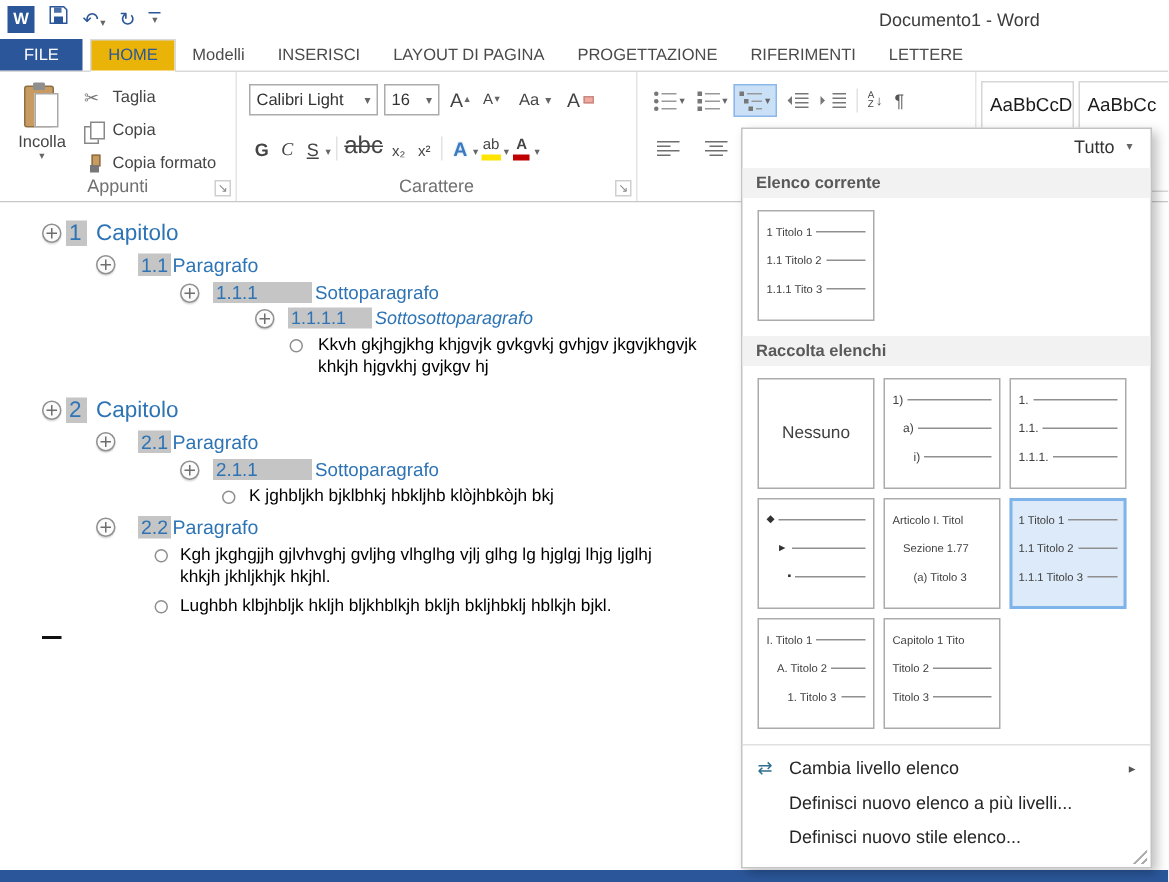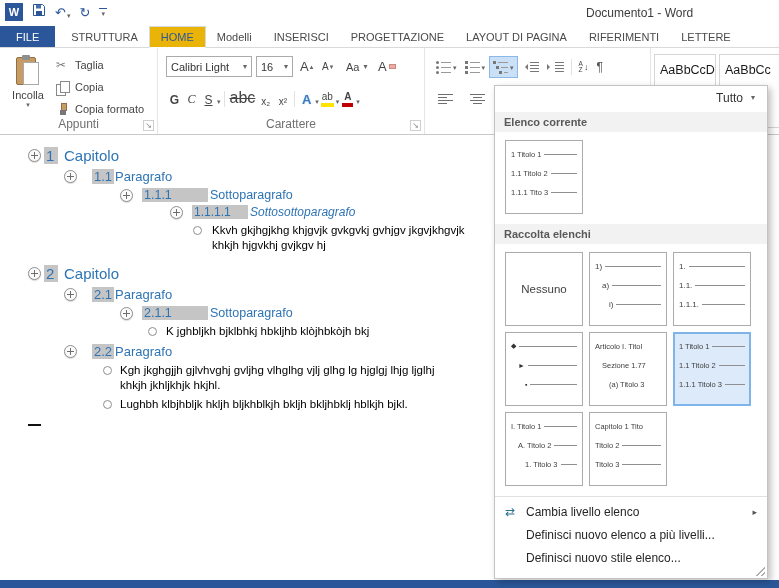--- a/index.html
+++ b/index.html
@@ -189,26 +189,25 @@
       <span class="qat-more">
         <span class="bar"></span>
         <span class="tiny-arrow">▾</span>
       </span>
     </div>
     <span class="win-title">Documento1 - Word</span>
   </div>
 
   <div class="tabrow">
     <span class="tab tab-file">FILE</span>
-    <span class="tab">STRUTTURA</span>
     <span class="tab tab-active">HOME</span>
     <span class="tab">Modelli</span>
     <span class="tab">INSERISCI</span>
+    <span class="tab">LAYOUT DI PAGINA</span>
     <span class="tab">PROGETTAZIONE</span>
-    <span class="tab">LAYOUT DI PAGINA</span>
     <span class="tab">RIFERIMENTI</span>
     <span class="tab">LETTERE</span>
   </div>
 
   <div class="ribbon">
 
     <div class="rgroup g-clip">
       <div class="paste">
         <span class="clipicon">
           <span class="cb-back"></span>

